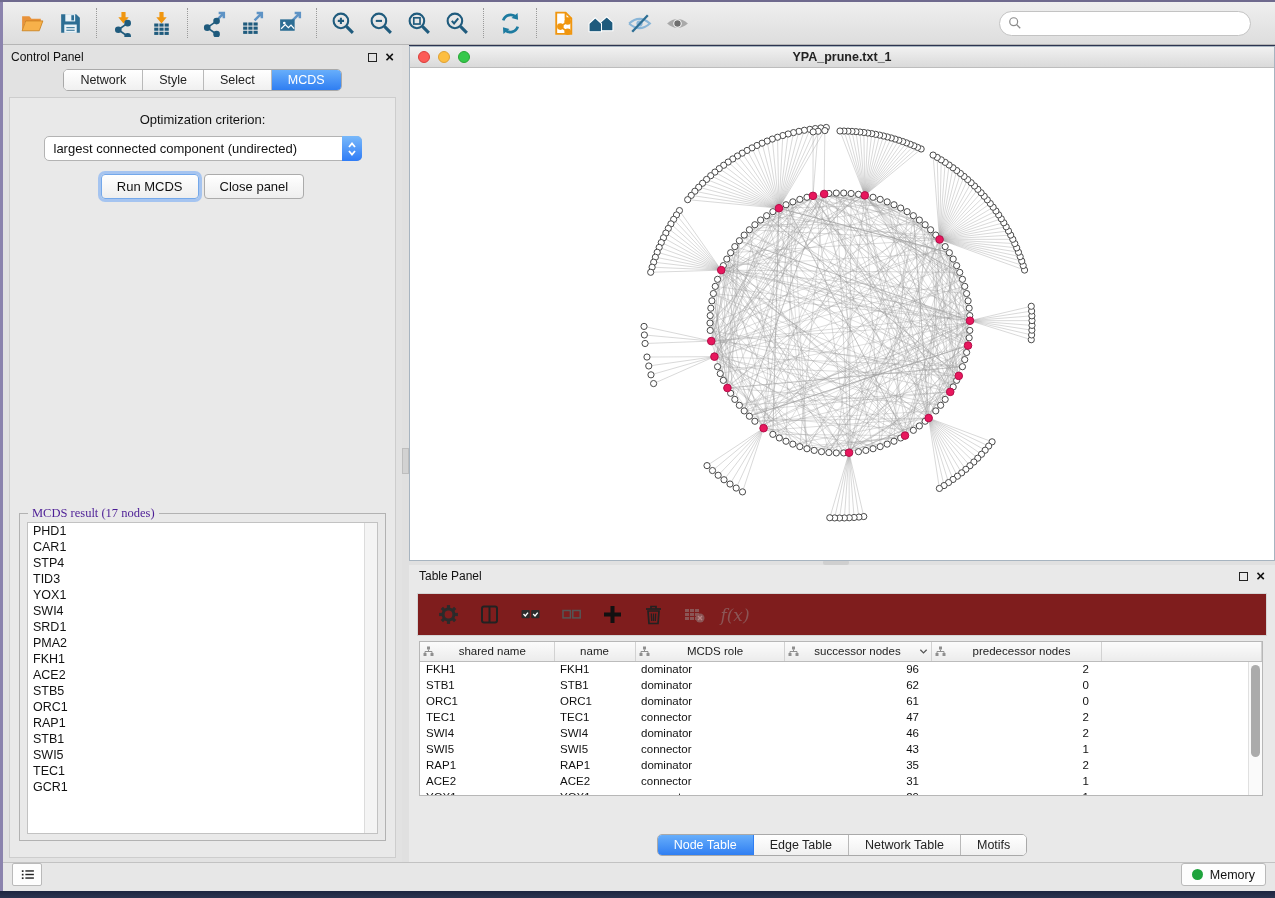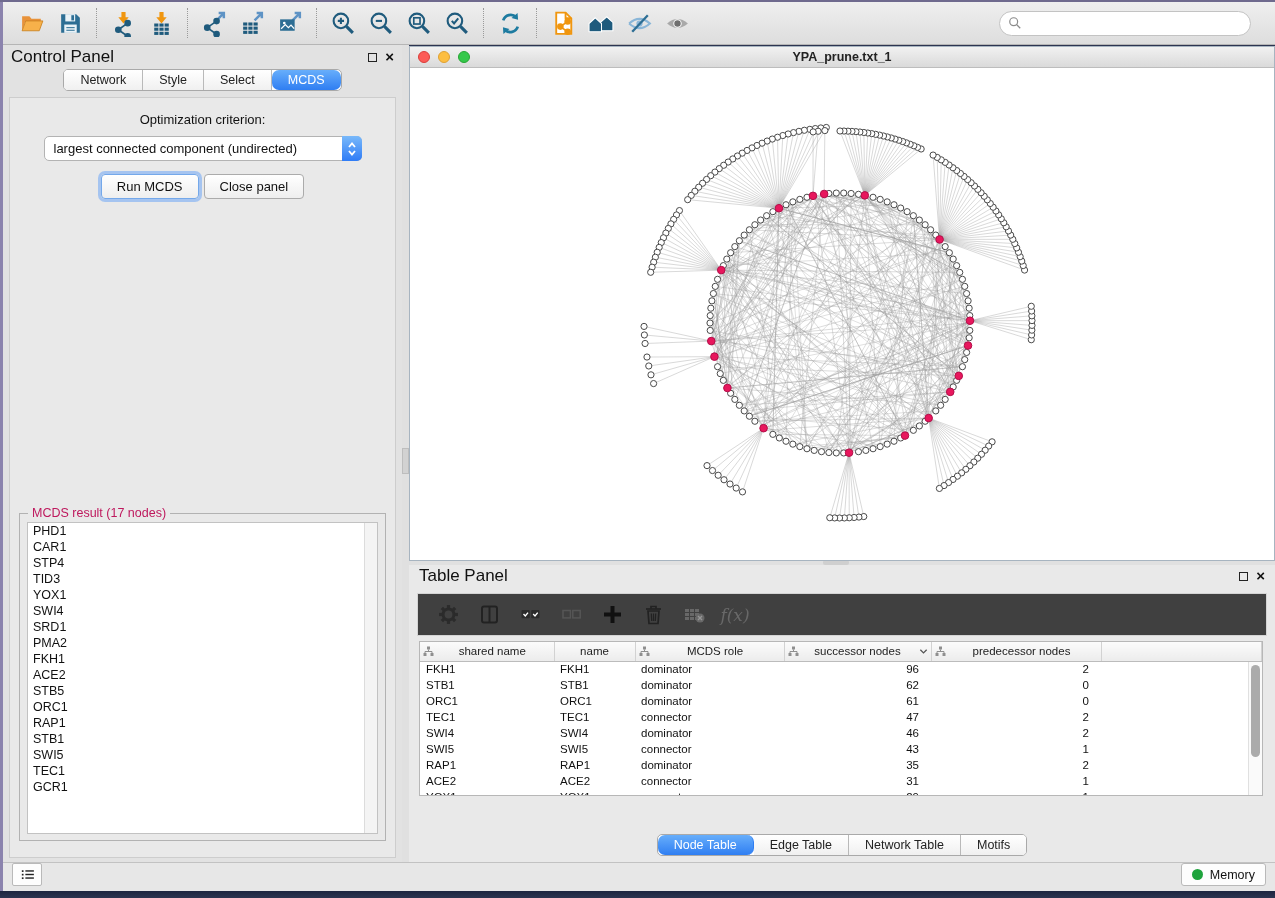--- a/index.html
+++ b/index.html
@@ -20,43 +20,43 @@
   .tb-btn svg { width:27px; height:27px; }
   .tb-sep { width:1px; height:30px; border-left:1px dotted #9a9a9a; margin:0 7px; }
   .search-wrap { margin-left:auto; margin-right:14px; width:252px; height:25px; background:#fff;
     border:1px solid #c3c3c3; border-radius:13px; display:flex; align-items:center; padding-left:8px; }
   .search-wrap svg { width:14px; height:14px; }
   .search-input { border:none; outline:none; flex:1; height:20px; font-size:12px; background:transparent; }
 
   
   .control-panel { position:absolute; left:3px; top:45px; width:399px; bottom:36px; background:#e2e2e2; }
   .cp-header { height:24px; display:flex; align-items:center; padding:0 8px; }
-  .panel-title { font-size:17px; color:#111; }
+  .panel-title { font-size:12px; color:#111; }
   .win-btns { margin-left:auto; display:flex; align-items:center; gap:8px; }
   .float-box { width:9px; height:9px; border:1.5px solid #222; display:inline-block; }
   .close-x { font-size:15px; font-weight:bold; color:#111; line-height:10px; }
   .cp-tabs { height:27px; display:flex; justify-content:center; }
   .seg-group { display:flex; height:22px; border:1px solid #a9a9a9; border-radius:5px; overflow:hidden; background:#fff; }
   .seg-tab { padding:0 16px; font-size:12.5px; color:#222; display:flex; align-items:center;
     background:linear-gradient(#ffffff,#f0f0f0); border-right:1px solid #b9b9b9; }
   .seg-tab:last-child { border-right:none; }
-  .seg-tab.active { background:linear-gradient(#67aefb,#2f7ef2); color:#fff; border-right-color:#2f7ef2;border-radius:7px; }
+  .seg-tab.active { background:linear-gradient(#67aefb,#2f7ef2); color:#fff; border-right-color:#2f7ef2; }
   .cp-body { position:absolute; left:6px; right:6px; top:52px; bottom:4px; background:#e9e9e9; border:1px solid #cdcdcd; }
   .opt-label { text-align:center; font-size:13px; color:#111; margin-top:14px; }
   .combo { width:318px; height:25px; margin:9px auto 0; background:#fff; border:1px solid #b3b3b3; border-radius:5px;
     display:flex; align-items:center; position:relative; }
   .combo-text { flex:1; font-size:13px; color:#111; padding-left:9px; white-space:nowrap; }
   .combo-step { width:20px; height:25px; margin:-1px -1px -1px 0; border-radius:0 5px 5px 0;
     background:linear-gradient(#79b9fa,#2f7cf6); display:flex; align-items:center; justify-content:center; }
   .btn-row { display:flex; justify-content:center; gap:5px; margin-top:13px; }
   .btn { height:25px; padding:0 15px; font-size:13px; color:#111; background:linear-gradient(#ffffff,#eeeeee);
     border:1px solid #ababab; border-radius:4px; }
   .btn.focused { border-color:#74a8ea; box-shadow:0 0 0 3px rgba(110,165,245,.55); }
   .groupbox { position:absolute; left:9px; right:9px; top:415px; bottom:16px; border:1px solid #b2b2b2; }
-  .group-legend { position:absolute; top:-8px; left:8px; background:#e9e9e9; padding:0 4px; font-size:12.5px; color:#be185d; }
+  .group-legend { position:absolute; top:-8px; left:8px; background:#e9e9e9; padding:0 4px; font-size:12.5px; color:#4c1d95;font-family:Liberation Serif, serif; }
   .mcds-list { position:absolute; left:7px; right:7px; top:8px; bottom:6px; background:#fff; border:1px solid #c2c2c2; overflow:hidden; }
   .mcds-scroll { position:absolute; top:0; bottom:0; right:0; width:13px; background:#f4f4f4; border-left:1px solid #dcdcdc; }
   .mcds-item { font-size:12.5px; color:#111; line-height:16px; padding-left:5px; }
 
   
   .v-splitter { position:absolute; left:402px; top:45px; width:7px; bottom:36px; background:#e0e0e0; }
   .v-handle { position:absolute; top:403px; left:0; width:7px; height:26px; background:#d2d2d2; border:1px solid #bdbdbd; }
   .h-splitter { position:absolute; left:409px; right:0; top:560px; height:5px; background:#e0e0e0; }
   .h-handle { position:absolute; left:414px; top:0; width:26px; height:5px; background:#cfcfcf; border-radius:2px; }
 
@@ -68,21 +68,21 @@
   .light { width:12px; height:12px; border-radius:50%; }
   .light.red { background:#fc5b57; border:1px solid #da3e3a; }
   .light.yellow { background:#fdbe41; border:1px solid #dfa133; }
   .light.green { background:#34c84a; border:1px solid #26a534; }
   .nf-title { position:absolute; left:0; right:0; text-align:center; font-size:12.5px; font-weight:600; color:#222; }
   .net-canvas { position:absolute; left:0; right:0; top:21px; bottom:0; background:#fff; }
 
   
   .table-panel { position:absolute; left:409px; right:0; top:565px; bottom:36px; background:#e9e9e9; }
   .tp-header { height:22px; display:flex; align-items:center; padding:0 10px;gap:20px; }
-  .tp-toolbar { position:absolute; left:8px; right:8px; top:28px; height:43px; background:#404040;
+  .tp-toolbar { position:absolute; left:8px; right:8px; top:28px; height:43px; background:#7f1d1d;
     border:1px solid #d4d4d4; display:flex; align-items:center; gap:9px; padding-left:14px; }
   .tp-btn { width:32px; height:32px; border:none; background:transparent; display:flex; align-items:center; justify-content:center; }
   .tp-btn svg { width:23px; height:23px; }
   .tp-btn.disabled { opacity:.45; }
   .fx { font-family:"DejaVu Serif",serif; font-style:italic; font-size:17px; color:#9a9a9a; }
   .tp-table-wrap { position:absolute; left:10px; right:12px; top:76px; bottom:66px; background:#fff; border:1px solid #b7b7b7; overflow:hidden; }
   table.node-table { border-collapse:collapse; table-layout:fixed; width:100%; }
   .node-table th { height:19px; background:linear-gradient(#fbfbfb,#ececec); border-right:1px solid #d2d2d2;
     border-bottom:1px solid #bcbcbc; font-weight:normal; font-size:11.5px; color:#222; padding:0 3px; }
   .th-inner { display:flex; align-items:center; }

